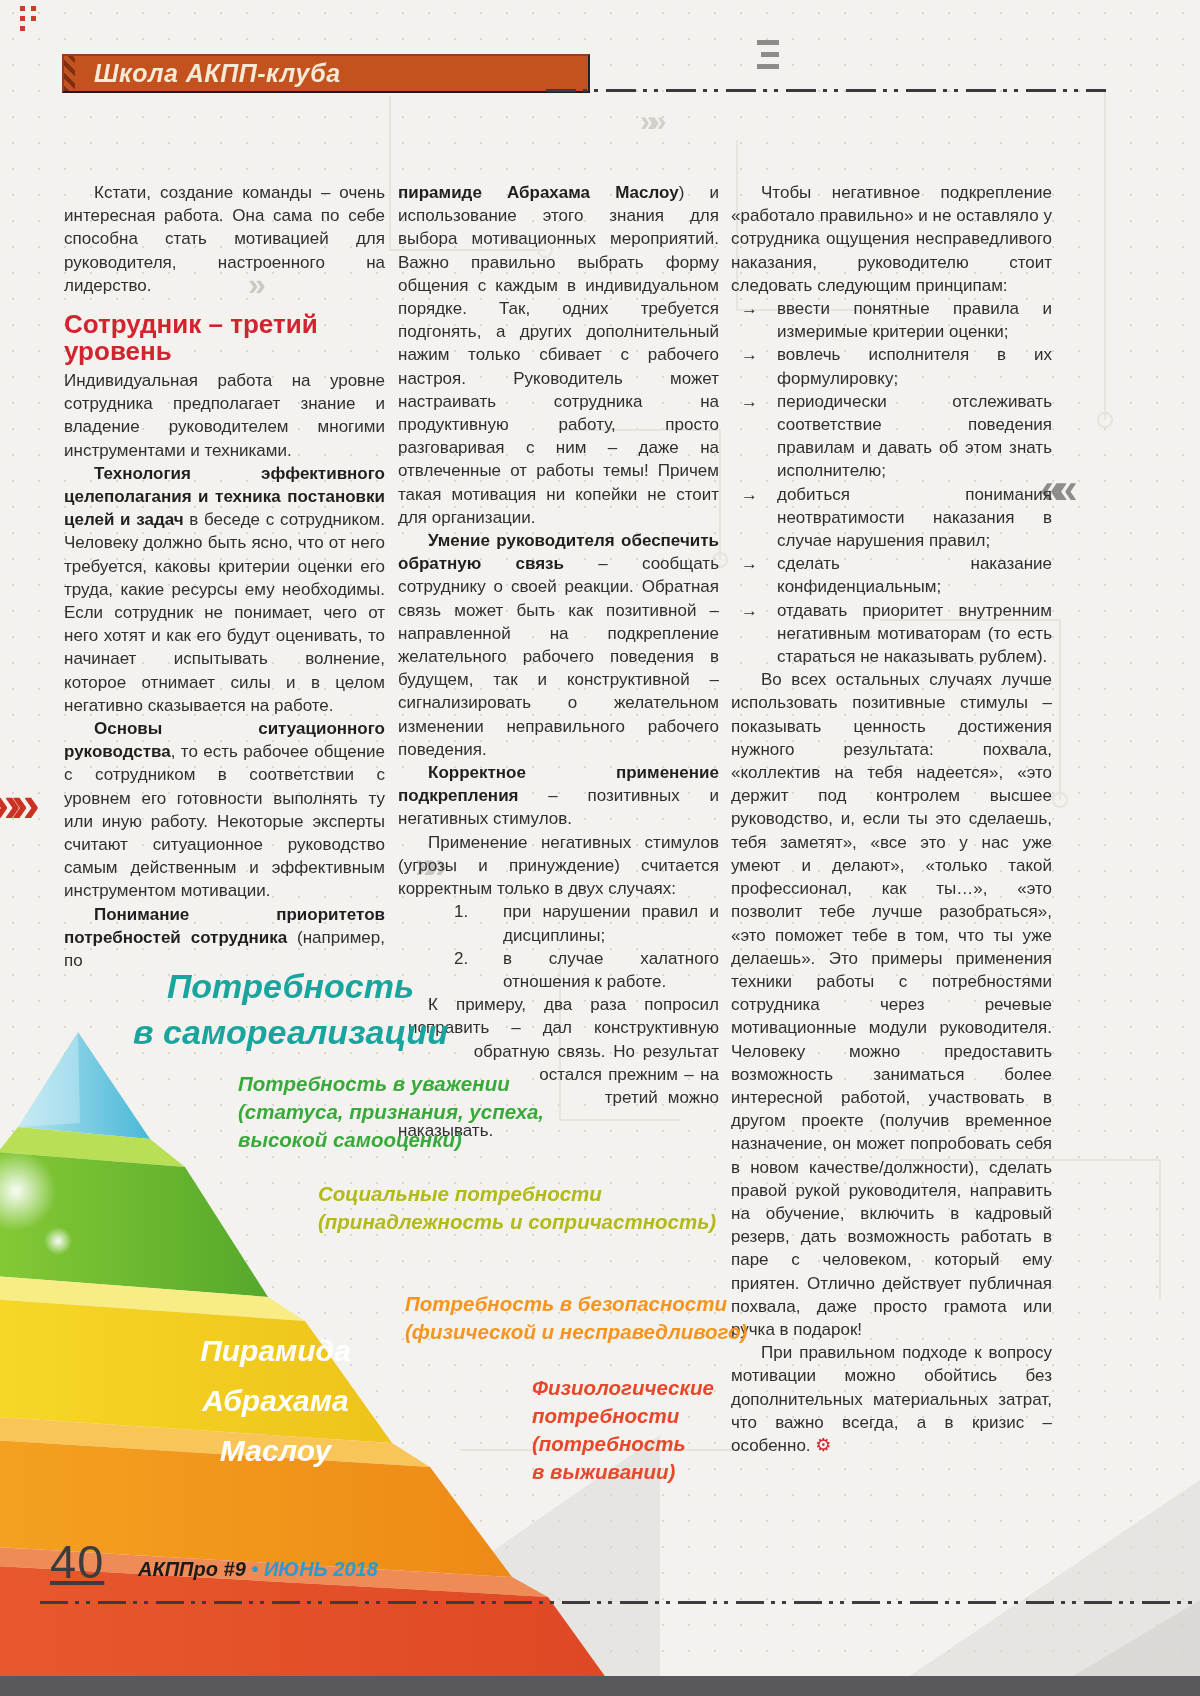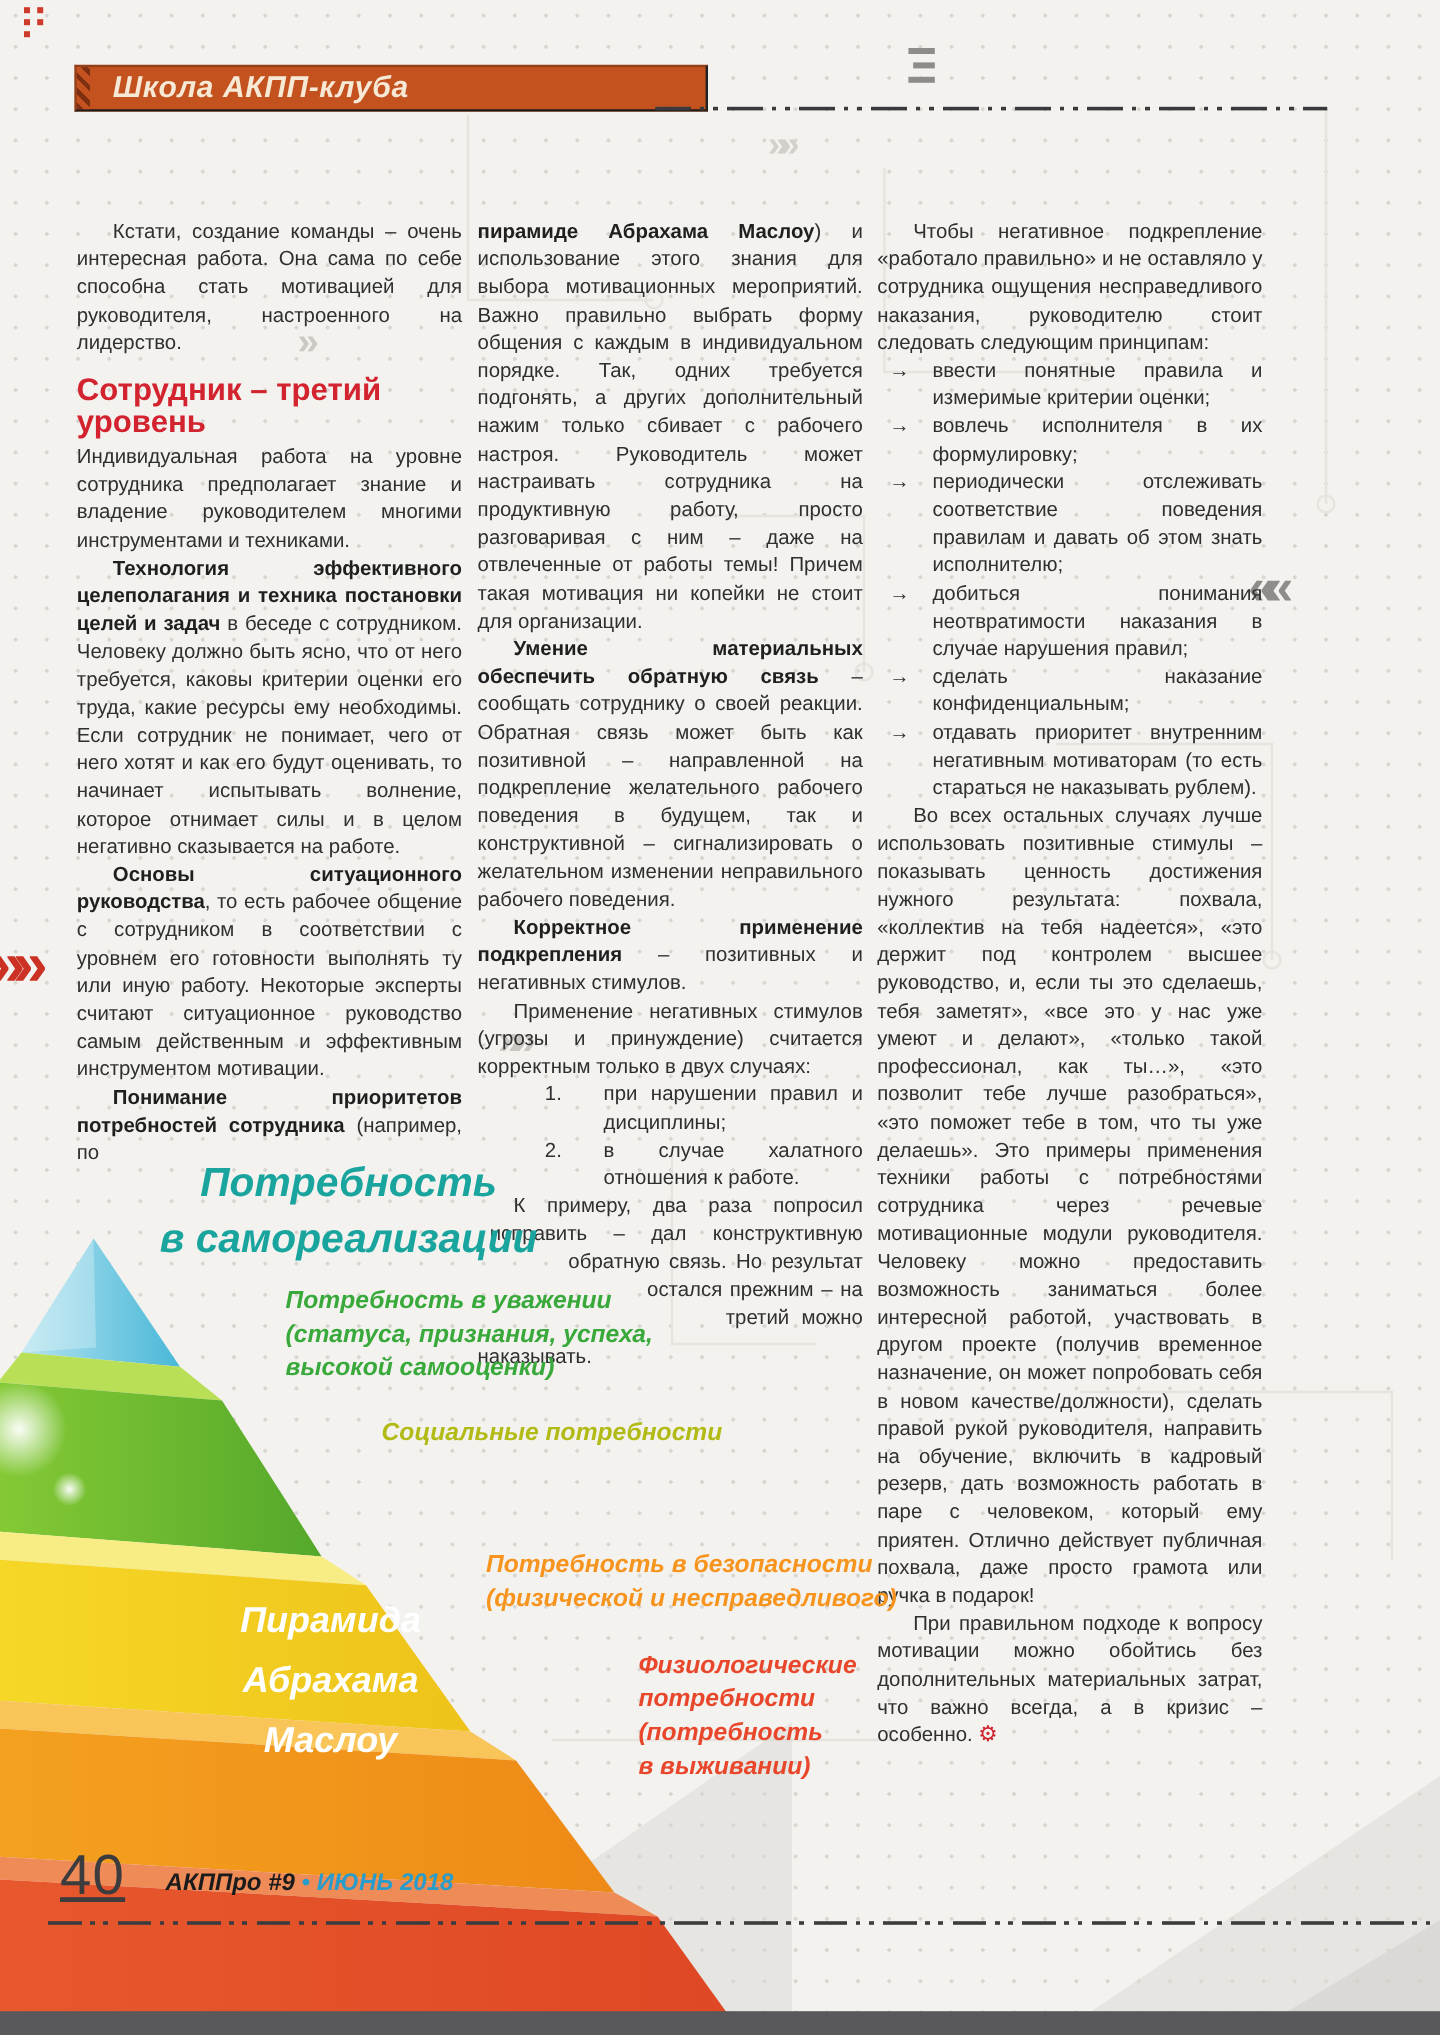--- a/index.html
+++ b/index.html
@@ -139,21 +139,21 @@
     <p class="ind">Кстати, создание команды – очень интересная работа. Она сама по себе способна стать мотивацией для руководителя, настроенного на лидерство.</p>
     <h2 class="redhead">Сотрудник – третий уровень</h2>
     <p>Индивидуальная работа на уровне сотрудника предполагает знание и владение руководителем многими инструментами и техниками.</p>
     <p class="ind"><b>Технология эффективного целеполагания и техника постановки целей и задач</b><span> в беседе с сотрудником. Человеку должно быть ясно, что от него требуется, каковы критерии оценки его труда, какие ресурсы ему необходимы. Если сотрудник не понимает, чего от него хотят и как его будут оценивать, то начинает испытывать волнение, которое отнимает силы и в целом негативно сказывается на работе.</span></p>
     <p class="ind"><b>Основы ситуационного руководства</b><span>, то есть рабочее общение с сотрудником в соответствии с уровнем его готовности выполнять ту или иную работу. Некоторые эксперты считают ситуационное руководство самым действенным и эффективным инструментом мотивации.</span></p>
     <p class="ind"><b>Понимание приоритетов потребностей сотрудника</b><span> (например, по</span></p>
   </div>
 
   <div class="col col2">
     <p><b>пирамиде Абрахама Маслоу</b><span>) и использование этого знания для выбора мотивационных мероприятий. Важно правильно выбрать форму общения с каждым в индивидуальном порядке. Так, одних требуется подгонять, а других дополнительный нажим только сбивает с рабочего настроя. Руководитель может настраивать сотрудника на продуктивную работу, просто разговаривая с ним – даже на отвлеченные от работы темы! Причем такая мотивация ни копейки не стоит для организации.</span></p>
-    <p class="ind"><b>Умение материальных обеспечить обратную связь</b><span> – сообщать сотруднику о своей реакции. Обратная связь может быть как позитивной – направленной на подкрепление желательного рабочего поведения в будущем, так и конструктивной – сигнализировать о желательном изменении неправильного рабочего поведения.</span></p>
+    <p class="ind"><b>Умение руководителя обеспечить обратную связь</b><span> – сообщать сотруднику о своей реакции. Обратная связь может быть как позитивной – направленной на подкрепление желательного рабочего поведения в будущем, так и конструктивной – сигнализировать о желательном изменении неправильного рабочего поведения.</span></p>
     <p class="ind"><b>Корректное применение подкрепления</b><span> – позитивных и негативных стимулов.</span></p>
     <p class="ind">Применение негативных стимулов (угрозы и принуждение) считается корректным только в двух случаях:</p>
     <div class="numlist">
       <div class="row">
         <span class="num">1.</span>
         <span class="txt">при нарушении правил и дисциплины;</span>
       </div>
       <div class="row">
         <span class="num">2.</span>
         <span class="txt">в случае халатного отношения к работе.</span>
@@ -253,20 +253,21 @@
     <div>Потребность</div>
     <div>в самореализации</div>
   </div>
   <div class="plabel plabel-sm lbl-respect">
     <div>Потребность в уважении</div>
     <div>(статуса, признания, успеха,</div>
     <div>высокой самооценки)</div>
   </div>
   <div class="plabel plabel-sm lbl-social">
     <div>Социальные потребности</div>
+    <div>(принадлежность и сопричастность)</div>
   </div>
   <div class="plabel plabel-sm lbl-safety">
     <div>Потребность в безопасности</div>
     <div>(физической и несправедливого)</div>
   </div>
   <div class="plabel plabel-sm lbl-phys">
     <div>Физиологические</div>
     <div>потребности</div>
     <div>(потребность</div>
     <div>в выживании)</div>

